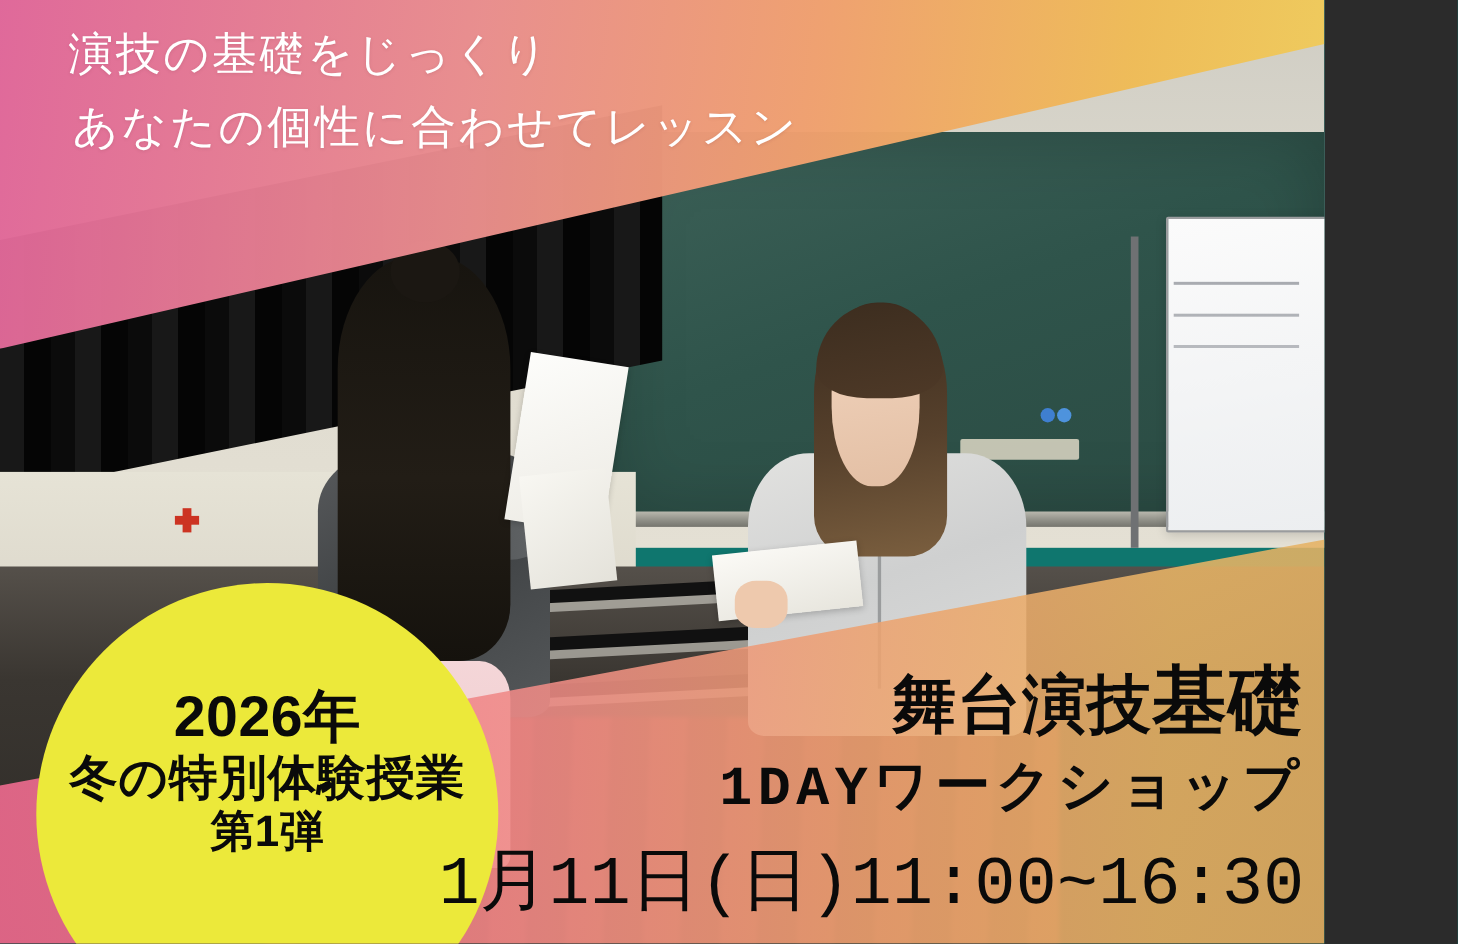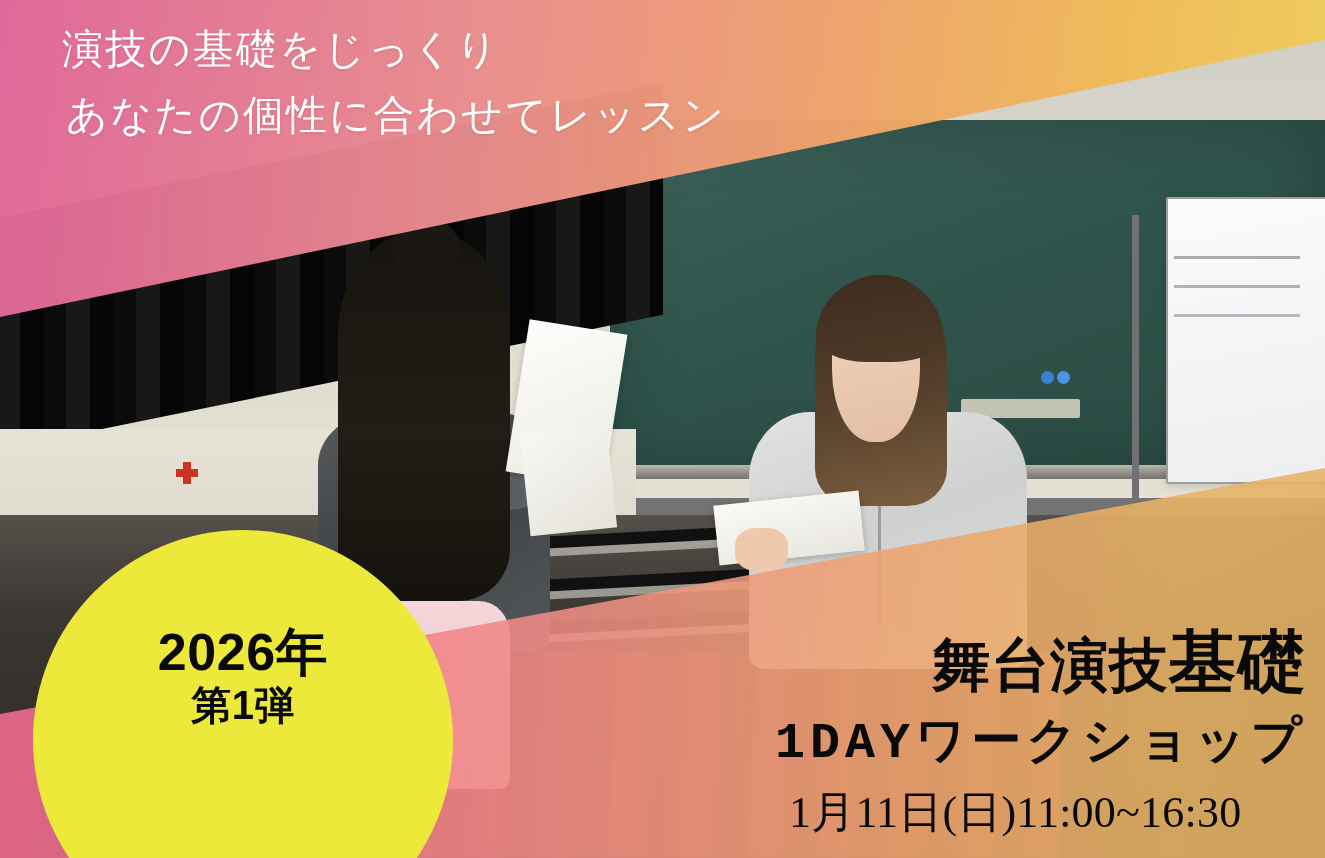--- a/index.html
+++ b/index.html
@@ -2,25 +2,25 @@
 <html><head>
 <meta charset="utf-8">
 <style>
   html, body {
     margin: 0;
     padding: 0;
     background: #2b2b2b;
   }
   .banner {
     position: relative;
-    width: 1325px;
+    width: 1204px;
     height: 858px;
     overflow: hidden;
     font-family: "Liberation Serif", "DejaVu Serif", serif;
-    background: #737373;
+    background: #0f766e;
   }
 
   
   .photo { position: absolute; inset: 0; overflow: hidden; }
 
   
   .wall {
     position: absolute; left: 0; top: 0; width: 100%; height: 58%;
     background: linear-gradient(180deg, #cfcdc4 0%, #ddd9cd 45%, #e4e0d4 100%);
   }
@@ -244,22 +244,22 @@
     font-family: Liberation Mono, monospace;
     font-weight: 700;
     font-size: 50px;
     letter-spacing: .10em;
     white-space: nowrap;
     line-height: 1.25;
     margin-top: 17px;
   }
   .title-date {
     color: #0a0a0a;
-    font-family: Liberation Serif, serif;
-    font-size: 44px;
+    font-family: Liberation Mono, monospace;
+    font-size: 62px;
     letter-spacing: .005em;
     white-space: nowrap;
     margin-top: 8px;
     text-align: left;
     padding-left: 14px;
   }
   .date-row { display: flex; justify-content: flex-start; }
 </style>
 </head>
 <body>
@@ -306,20 +306,21 @@
   <div class="overlay-top"></div>
   <div class="overlay-bottom"></div>
 
   <div class="headline">
     <div class="headline-line h1">演技の基礎をじっくり</div>
     <div class="headline-line h2">あなたの個性に合わせてレッスン</div>
   </div>
 
   <div class="circle-badge">
     <div class="circle-line l1">2026年</div>
+    <div class="circle-line l2">冬の特別体験授業</div>
     <div class="circle-line l3">第1弾</div>
   </div>
 
   <div class="title-block">
     <div class="title-main">
       <span class="small">舞台演技</span><span class="big">基礎</span>
     </div>
     <div class="title-sub">1DAYワークショップ</div>
     <div class="date-row">
       <div class="title-date">1月11日(日)11:00~16:30</div>

